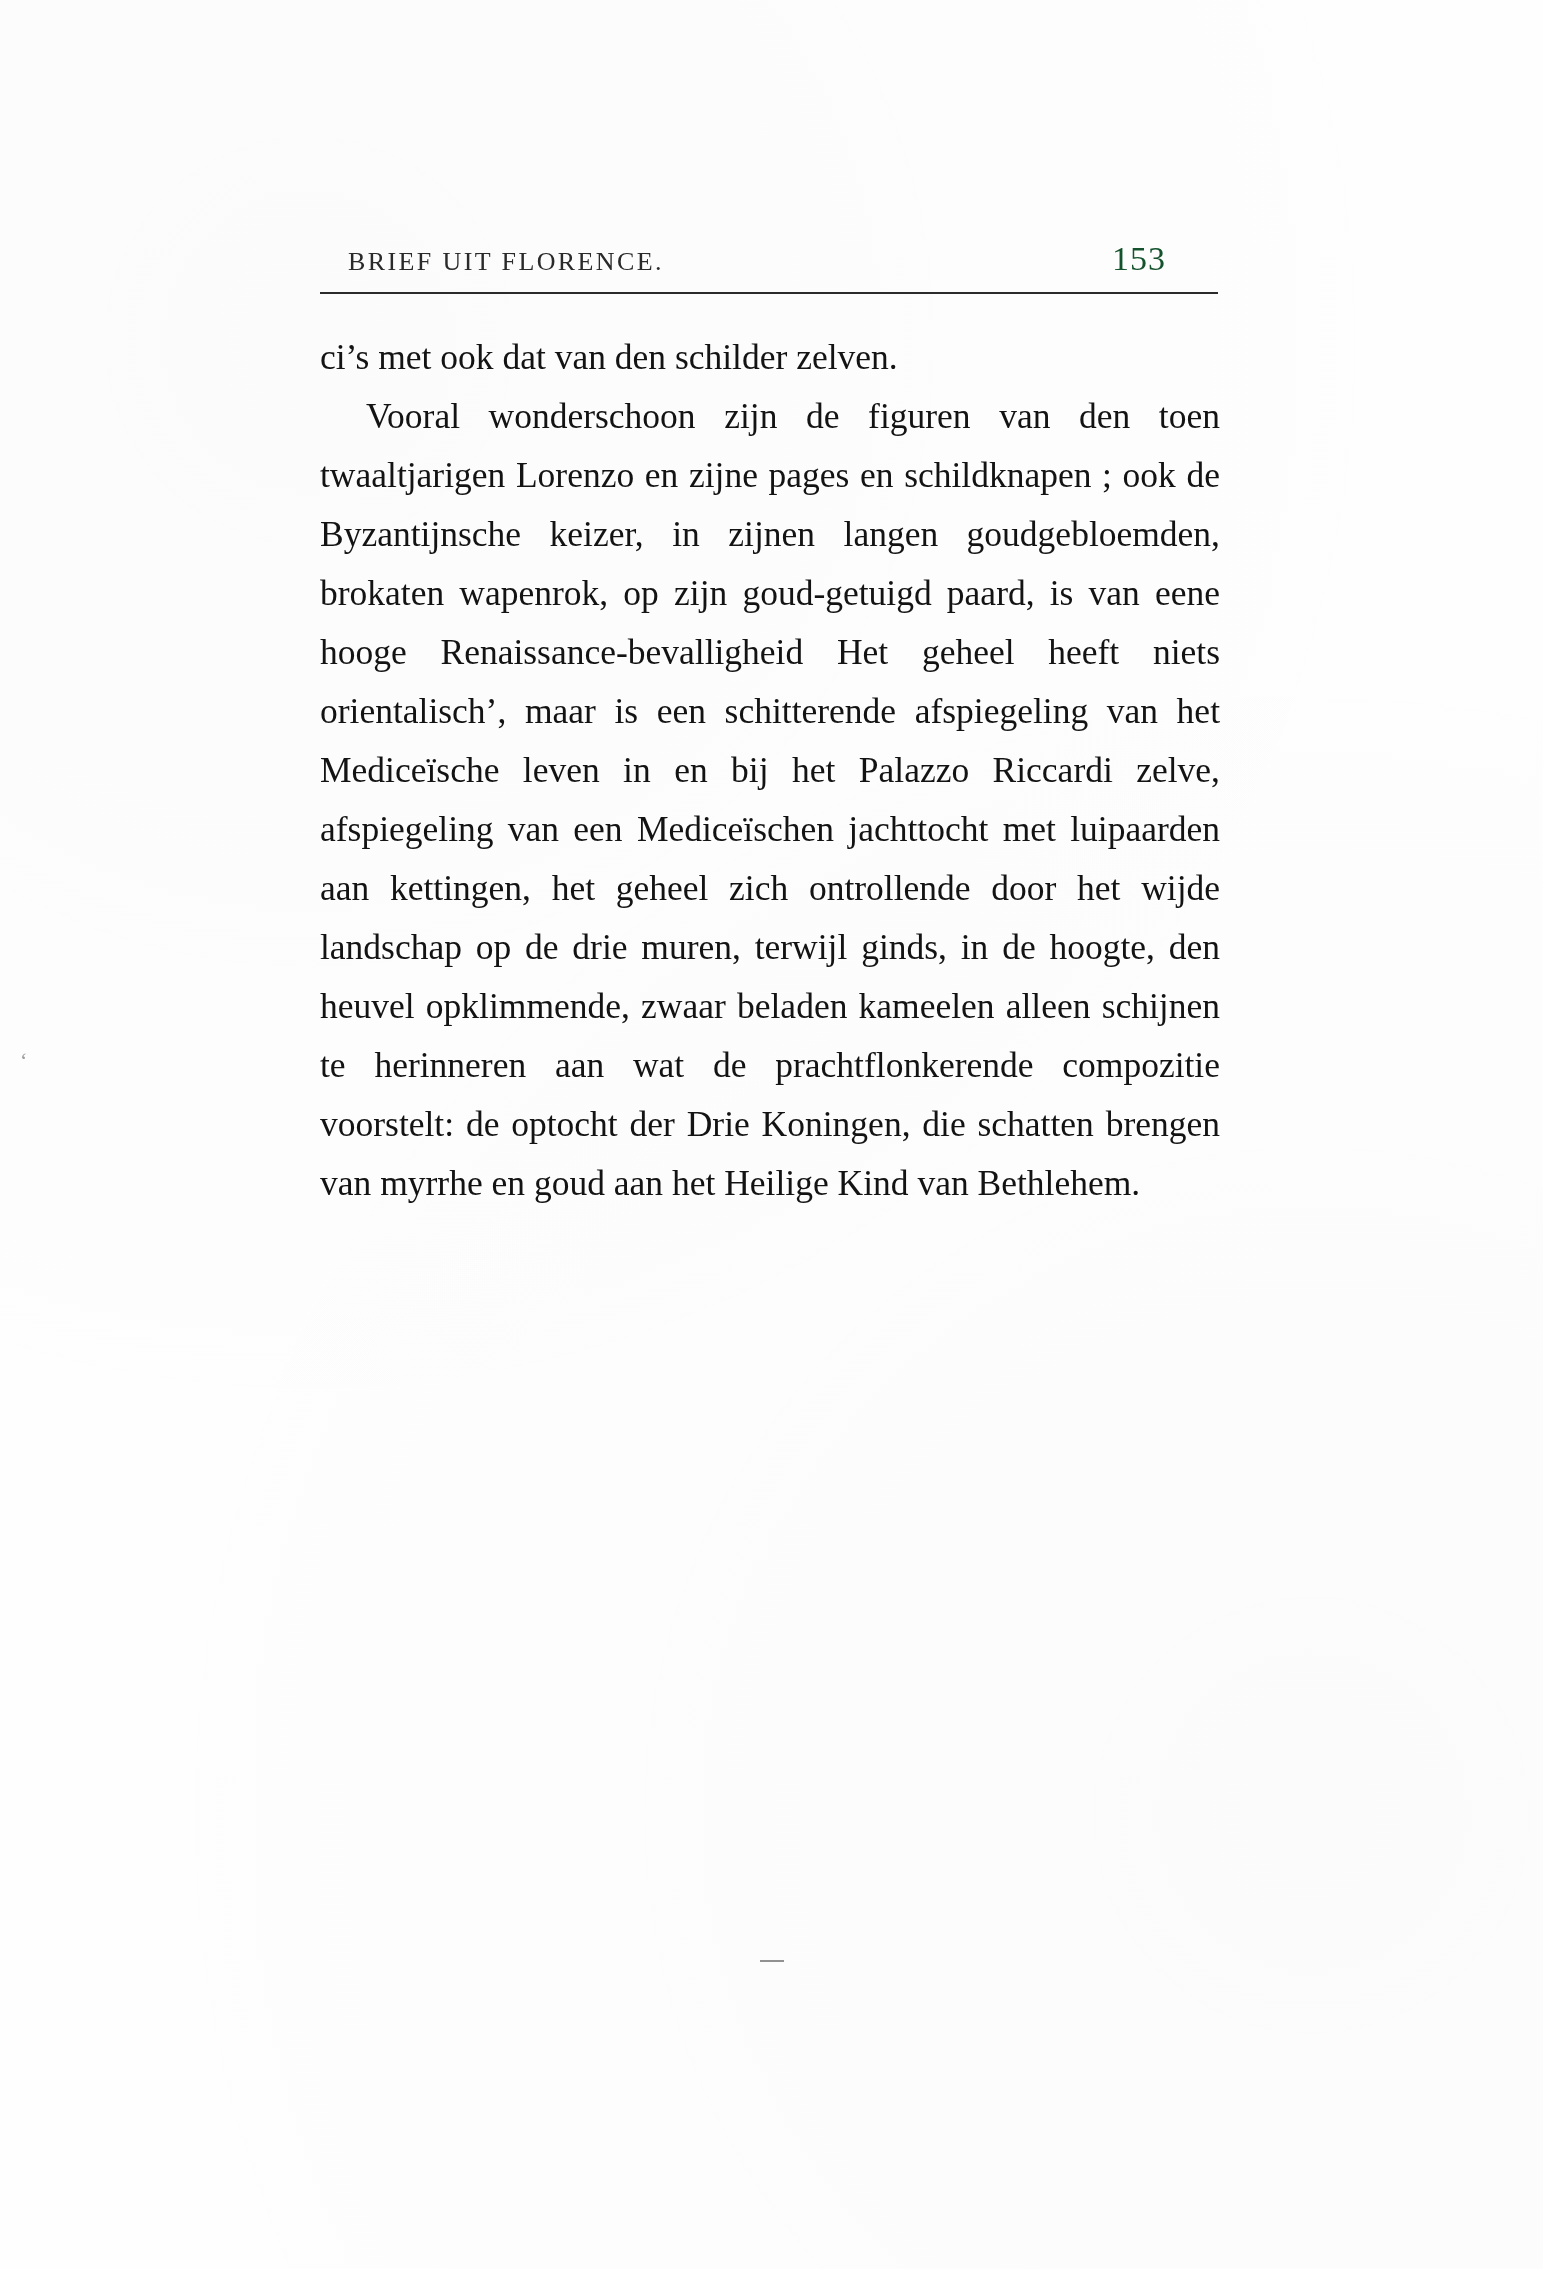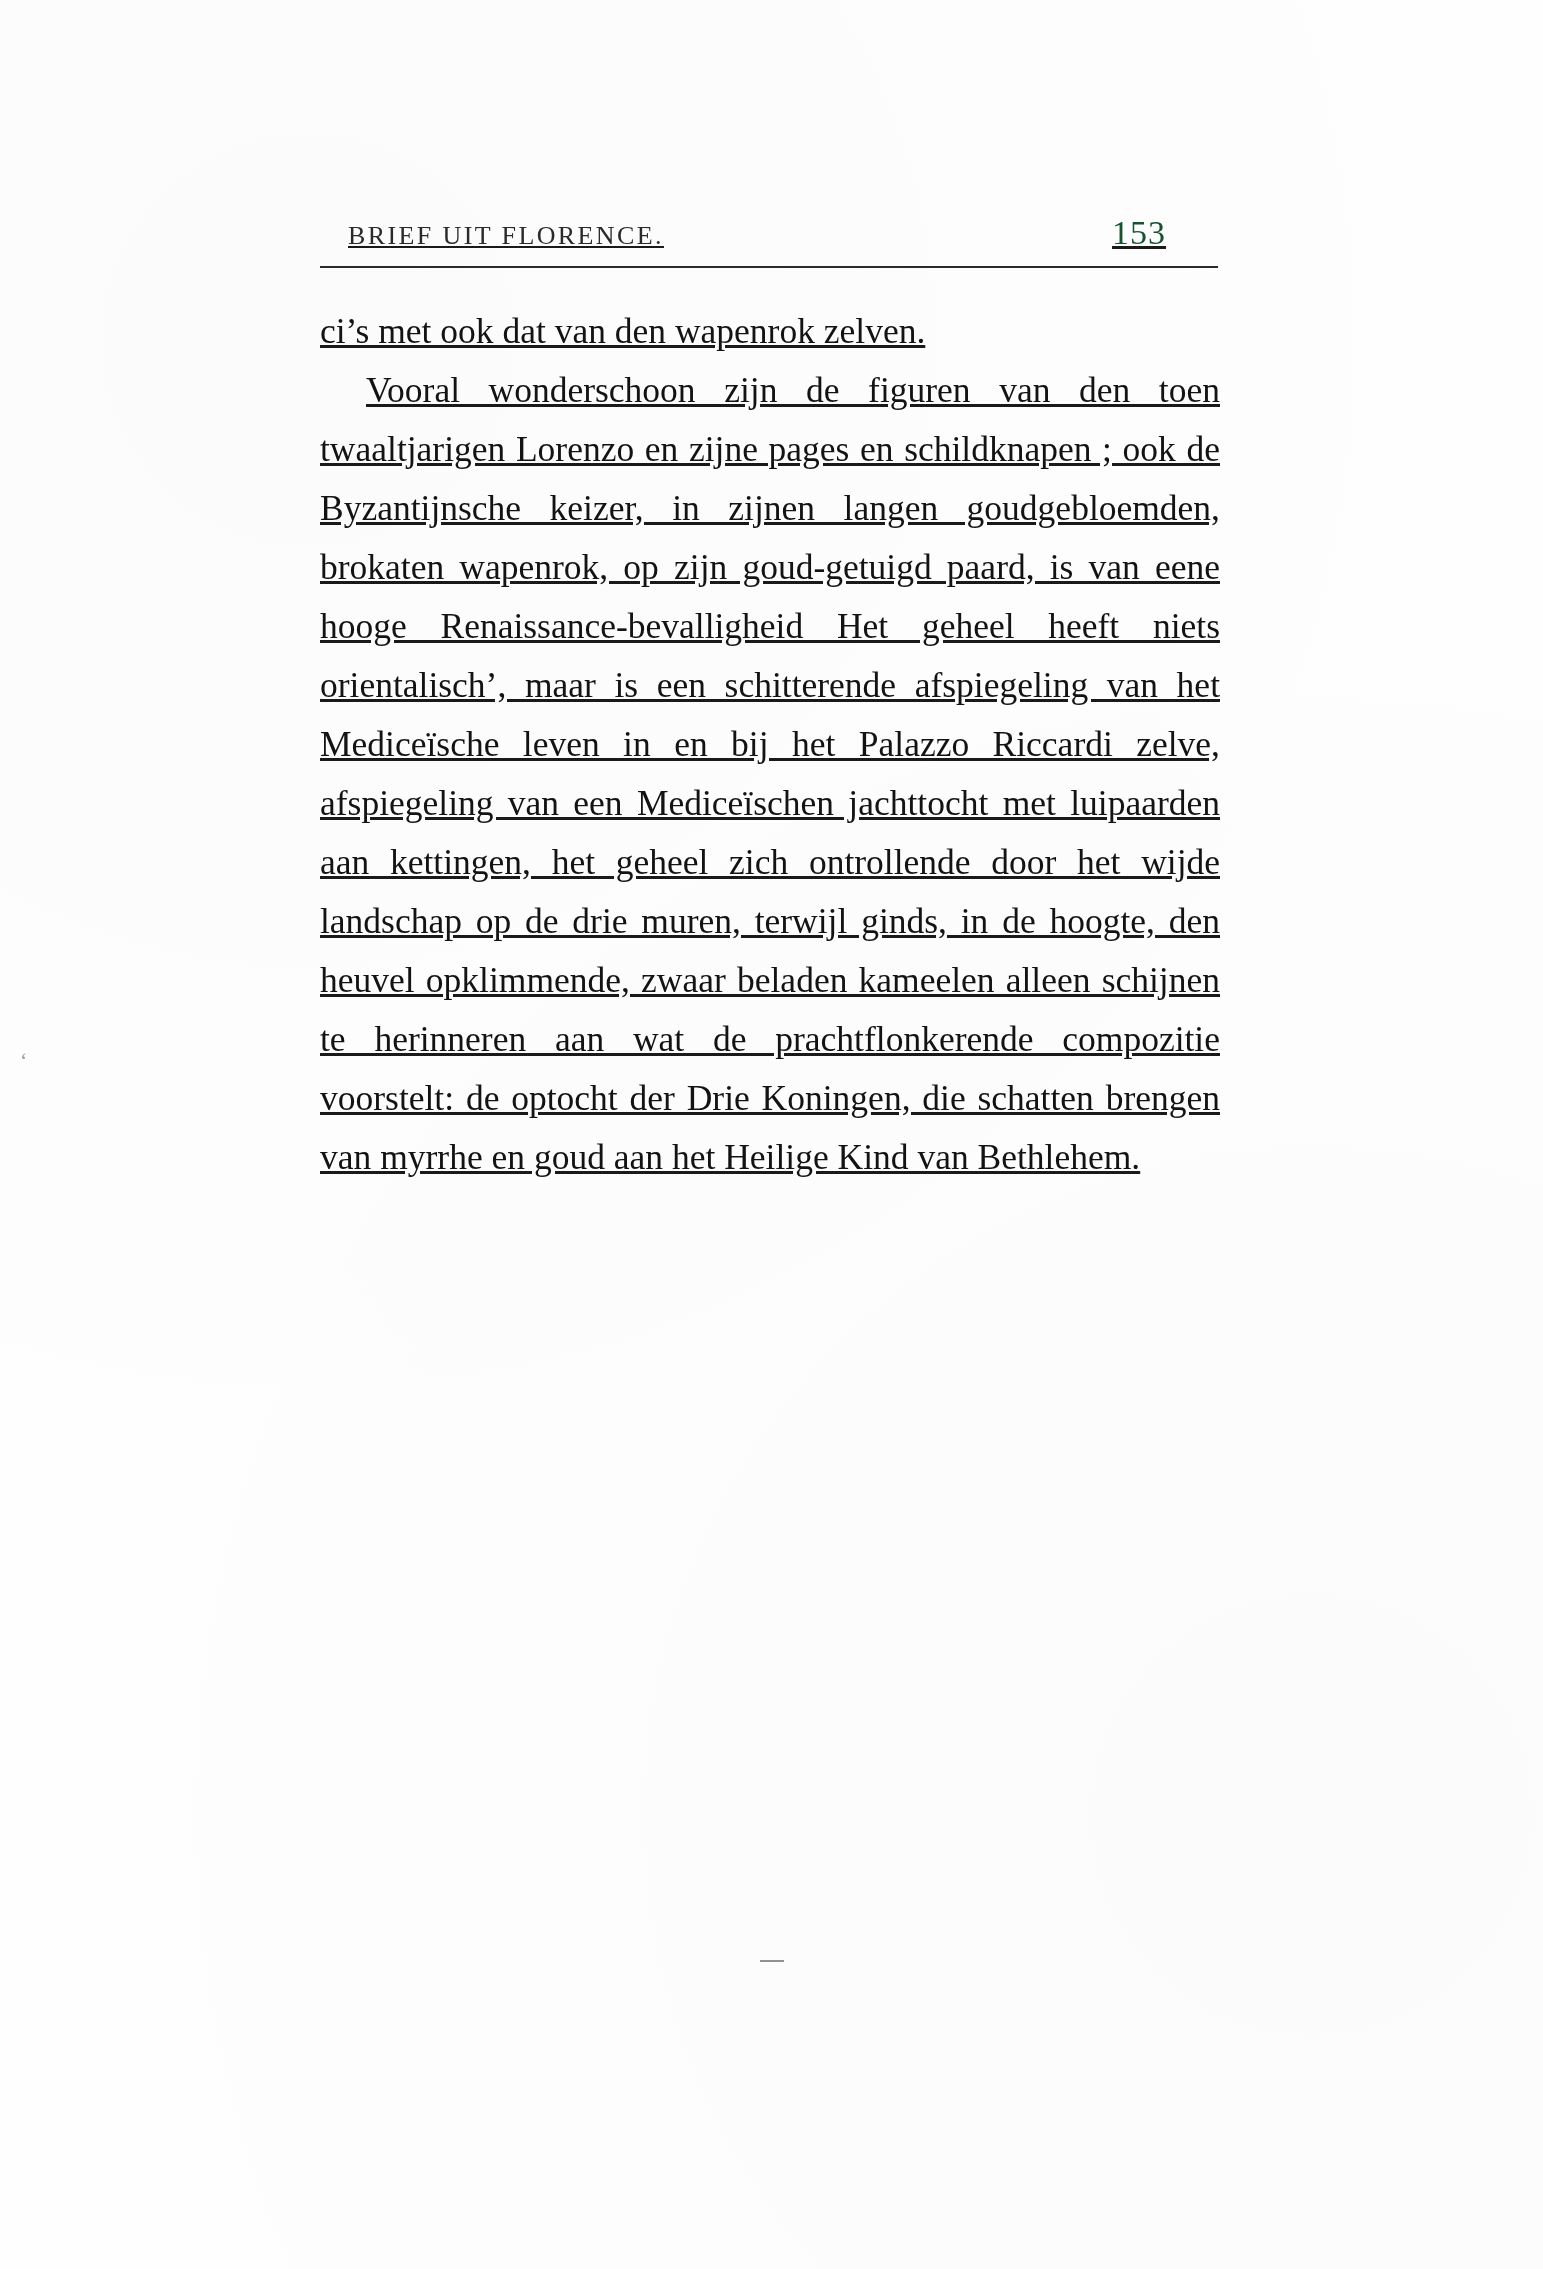--- a/index.html
+++ b/index.html
@@ -19,23 +19,22 @@
     position: absolute;
     left: 0;
     top: 0;
     width: 1543px;
     height: 2269px;
     background: #fefefe;
   }
   .page-inner {
     position: absolute;
     left: 320px;
-    top: 214px;
+    top: 240px;
     width: 910px;
-    text-decoration: underline;
   }
   .header {
     display: flex;
     align-items: baseline;
     justify-content: space-between;
     padding: 0 8px 0 28px;
     height: 46px;
   }
   .running-head {
     font-size: 26px;
@@ -109,20 +108,20 @@
   <div class="page-inner">
 
     <div class="header">
       <div class="running-head">BRIEF UIT FLORENCE.</div>
       <div class="folio">153</div>
     </div>
 
     <div class="rule"></div>
 
     <div class="body-text">
-      <p>ci’s met ook dat van den wapenrok zelven.</p>
+      <p>ci’s met ook dat van den schilder zelven.</p>
       <p class="indent">Vooral wonderschoon zijn de figuren van den toen twaaltjarigen Lorenzo en zijne pages en schildknapen ; ook de Byzantijnsche keizer, in zijnen langen goudgebloemden, brokaten wapenrok, op zijn goud-getuigd paard, is van eene hooge Renaissance-bevalligheid Het geheel heeft niets orientalisch’, maar is een schitterende afspiegeling van het Mediceïsche leven in en bij het Palazzo Riccardi zelve, afspiegeling van een Mediceïschen jachttocht met luipaarden aan kettingen, het geheel zich ontrollende door het wijde landschap op de drie muren, terwijl ginds, in de hoogte, den heuvel opklimmende, zwaar beladen kameelen alleen schijnen te herinneren aan wat de prachtflonkerende compozitie voorstelt: de optocht der Drie Koningen, die schatten brengen van myrrhe en goud aan het Heilige Kind van Bethlehem.</p>
     </div>
 
   </div>
 
   <div class="bottom-mark"></div>
 </div>
 
 </body></html>

